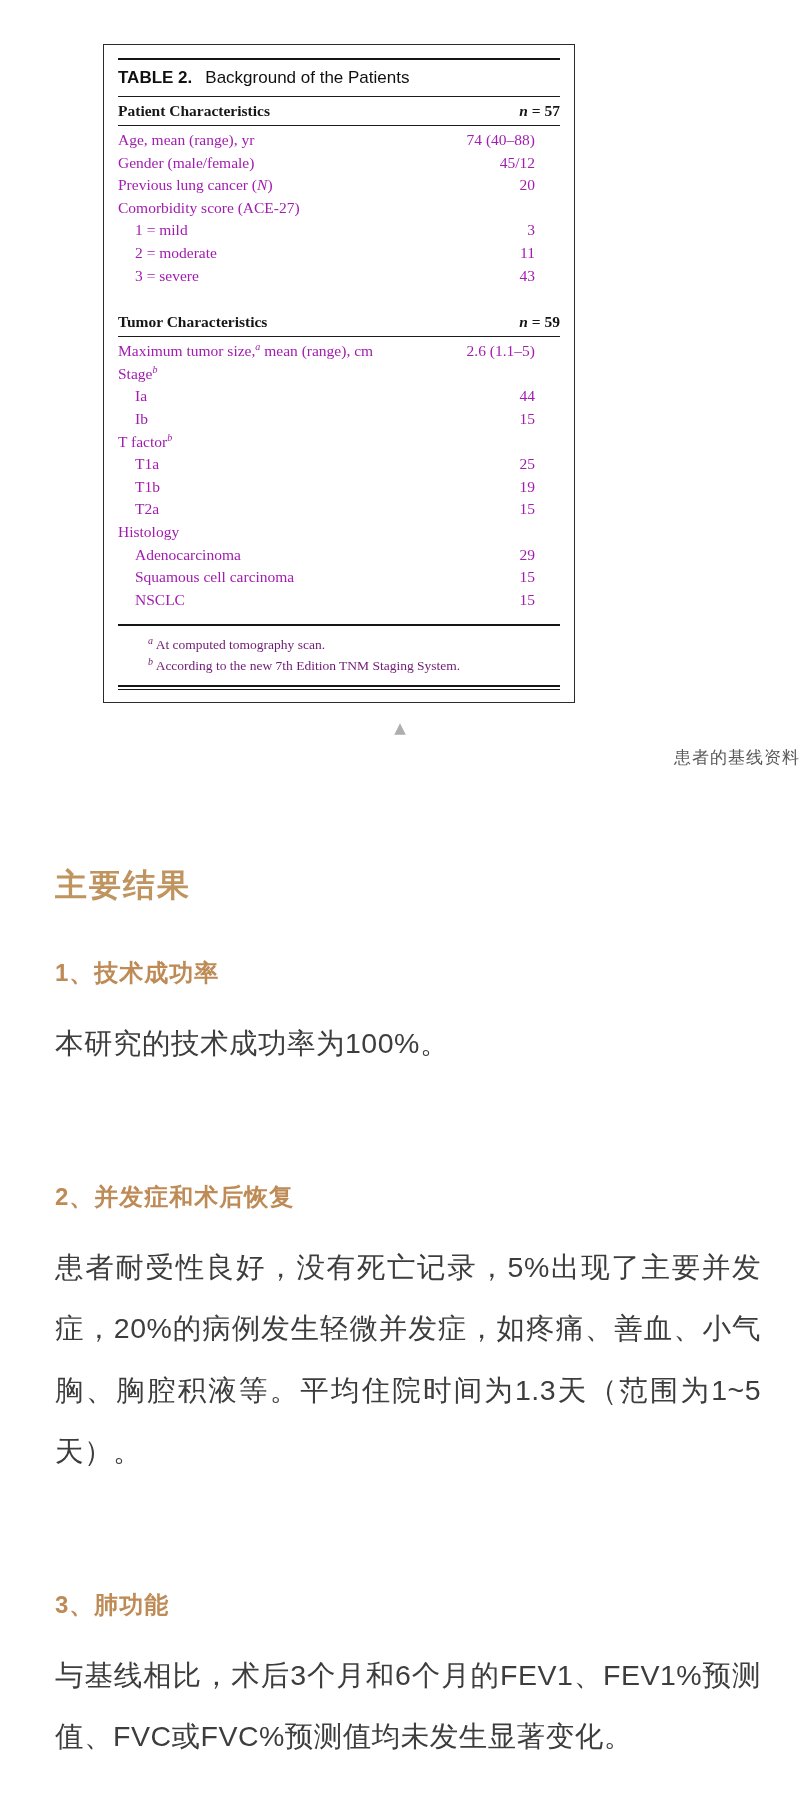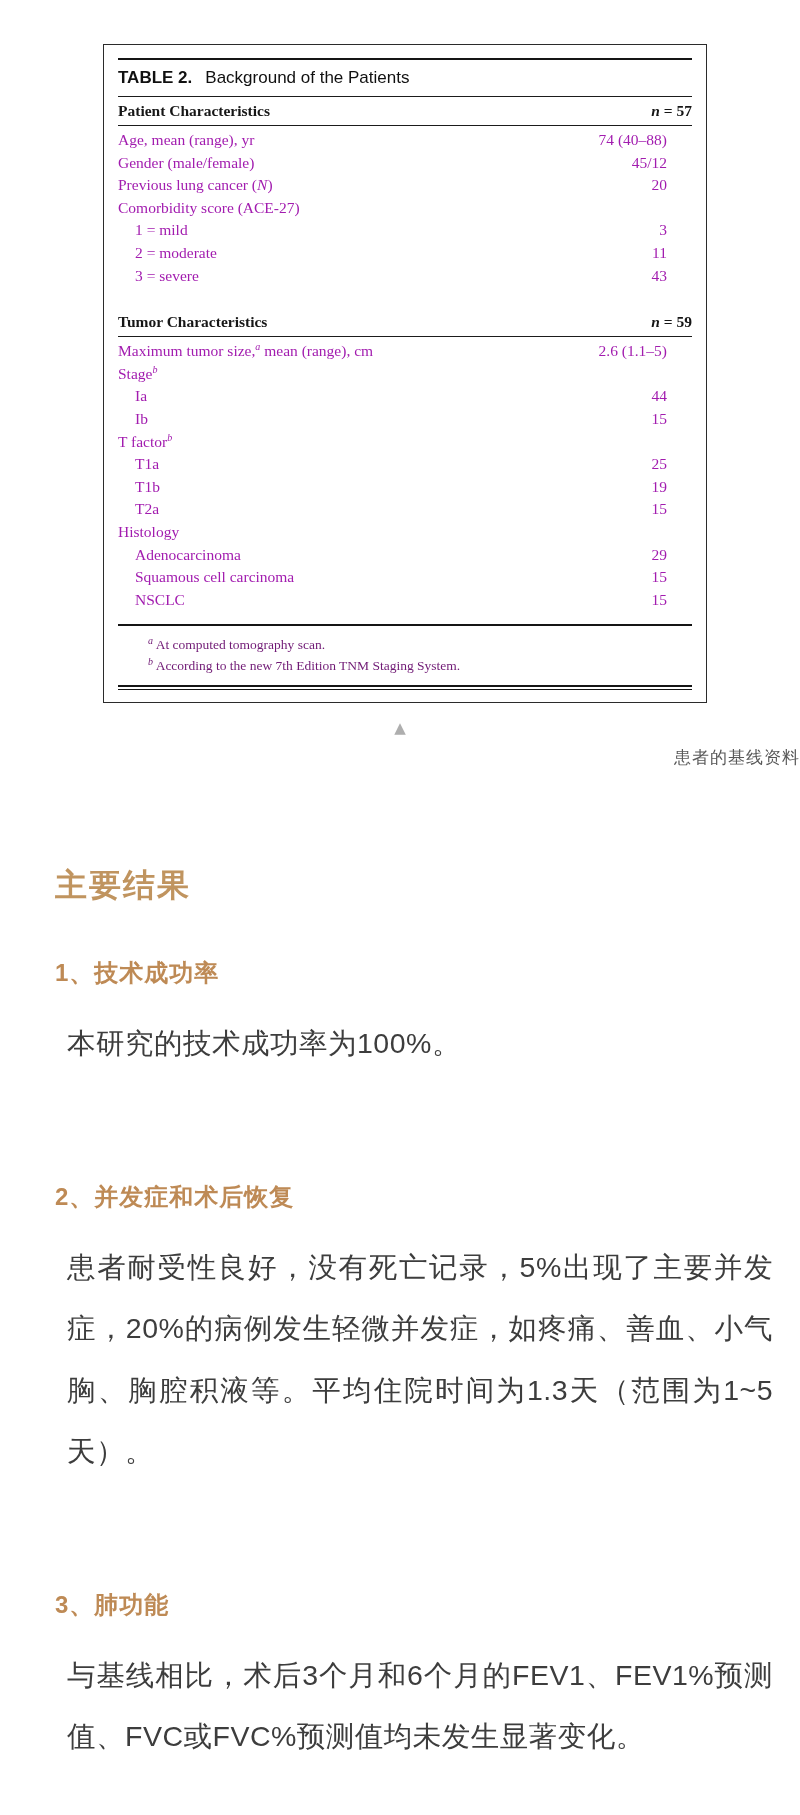--- a/index.html
+++ b/index.html
@@ -11,21 +11,21 @@
     position: relative;
     width: 800px; height: 1815px;
     background: #ffffff;
     overflow: hidden;
   }
 
   
   .tbl-box {
     box-sizing: border-box;
     margin: 44px 0 0 103px;
-    width: 604px;
+    width: 472px;
     border: 1px solid #2b2b2b;
     background: #ffffff;
     padding: 13px 14px 12px 14px;
     color: #161616;
   }
   .rule { border: 0; }
   .rule.thick { border-top: 2.5px solid #151515; }
   .rule.med   { border-top: 1.7px solid #1b1b1b; }
   .rule.end   { border-top: 2.5px solid #151515; border-bottom: 1px solid #151515; height: 2px; }
   .tbl-title {
@@ -94,21 +94,21 @@
   .section { margin-top: 104px; }
   .section.first { margin-top: 50px; }
   .sec-heading {
     margin: 0;
     font-weight: 700;
     font-size: 24px; line-height: 36px;
     letter-spacing: 1px;
     color: var(--accent-color, #be8a55);
   }
   .sec-para {
-    margin: 22px 0 0 12px;
+    margin: 22px 0 0 0;
     width: 706px;
     font-size: 28.5px;
     line-height: 61.5px;
     letter-spacing: 0.5px;
     text-align: justify;
     color: var(--body-color, #3d3d3d);
   }
 </style>
 </head>
 <body>

